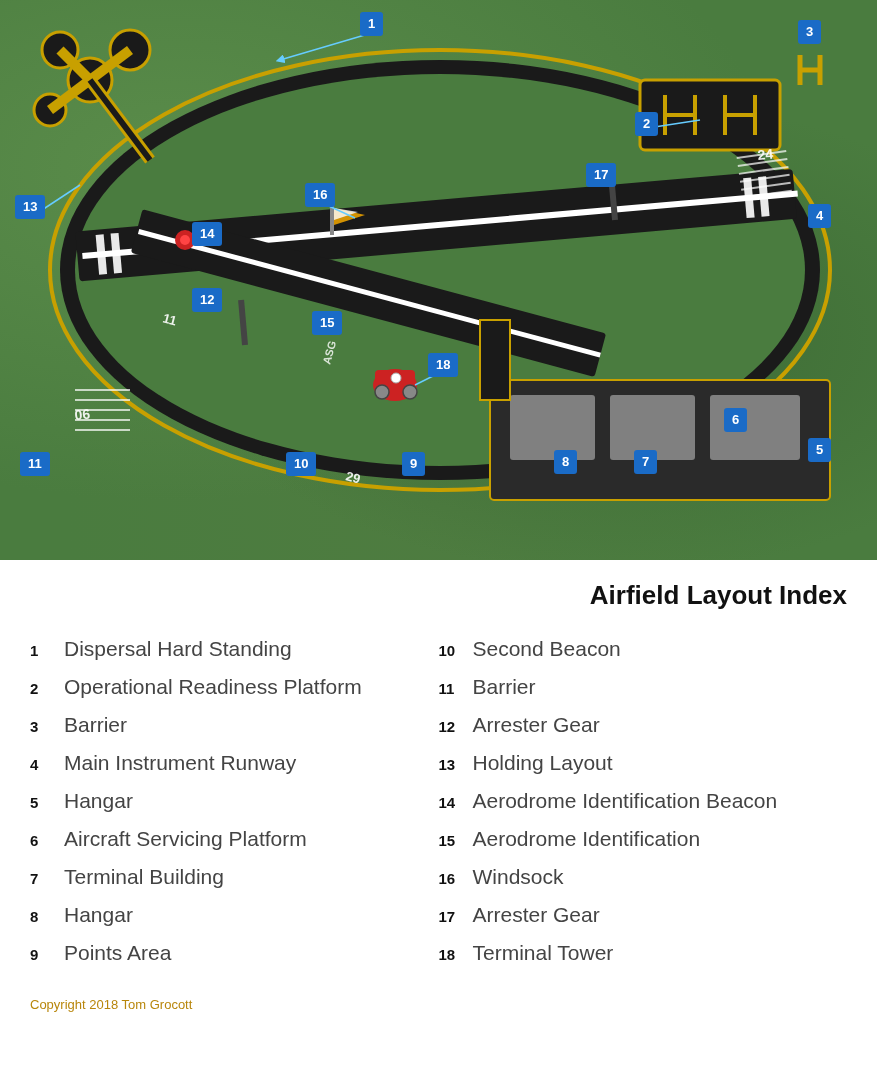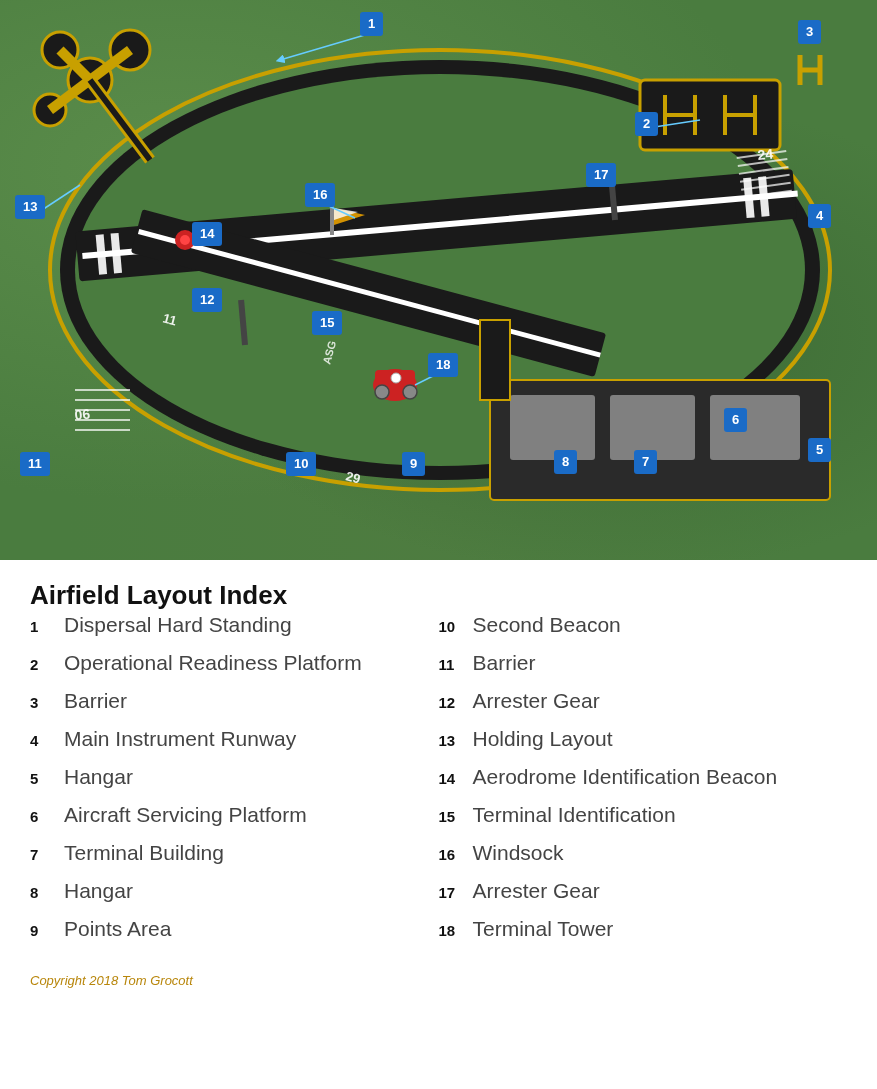--- a/index.html
+++ b/index.html
@@ -52,22 +52,23 @@
     }
 
     
     .index-section {
       padding: 20px 30px 10px 30px;
     }
 
     .index-title {
       font-size: 26px;
       font-weight: bold;
-      margin-bottom: 2px;
+      margin-bottom: 26px;
       color: #111;
+      text-align: right;
     }
 
     .index-columns {
       display: flex;
       gap: 0;
     }
 
     .index-col {
       flex: 1;
     }
@@ -88,21 +89,20 @@
 
     .index-desc {
       font-size: 21px;
       color: #444;
     }
 
     .copyright {
       padding: 8px 30px 16px 30px;
       font-size: 13px;
       color: #b8860b;
-      font-style: italic;
     }
   </style>
 </head>
 <body>
 
 <div class="map-container">
   <div class="map-bg"></div>
 
   <svg class="map-svg" viewBox="0 0 877 560" xmlns="http://www.w3.org/2000/svg">
 
@@ -297,21 +297,21 @@
         <div class="index-item">
       <span class="index-num">13</span>
       <span class="index-desc">Holding Layout</span>
     </div>
         <div class="index-item">
       <span class="index-num">14</span>
       <span class="index-desc">Aerodrome Identification Beacon</span>
     </div>
         <div class="index-item">
       <span class="index-num">15</span>
-      <span class="index-desc">Terminal Identification</span>
+      <span class="index-desc">Aerodrome Identification</span>
     </div>
         <div class="index-item">
       <span class="index-num">16</span>
       <span class="index-desc">Windsock</span>
     </div>
         <div class="index-item">
       <span class="index-num">17</span>
       <span class="index-desc">Arrester Gear</span>
     </div>
         <div class="index-item">

